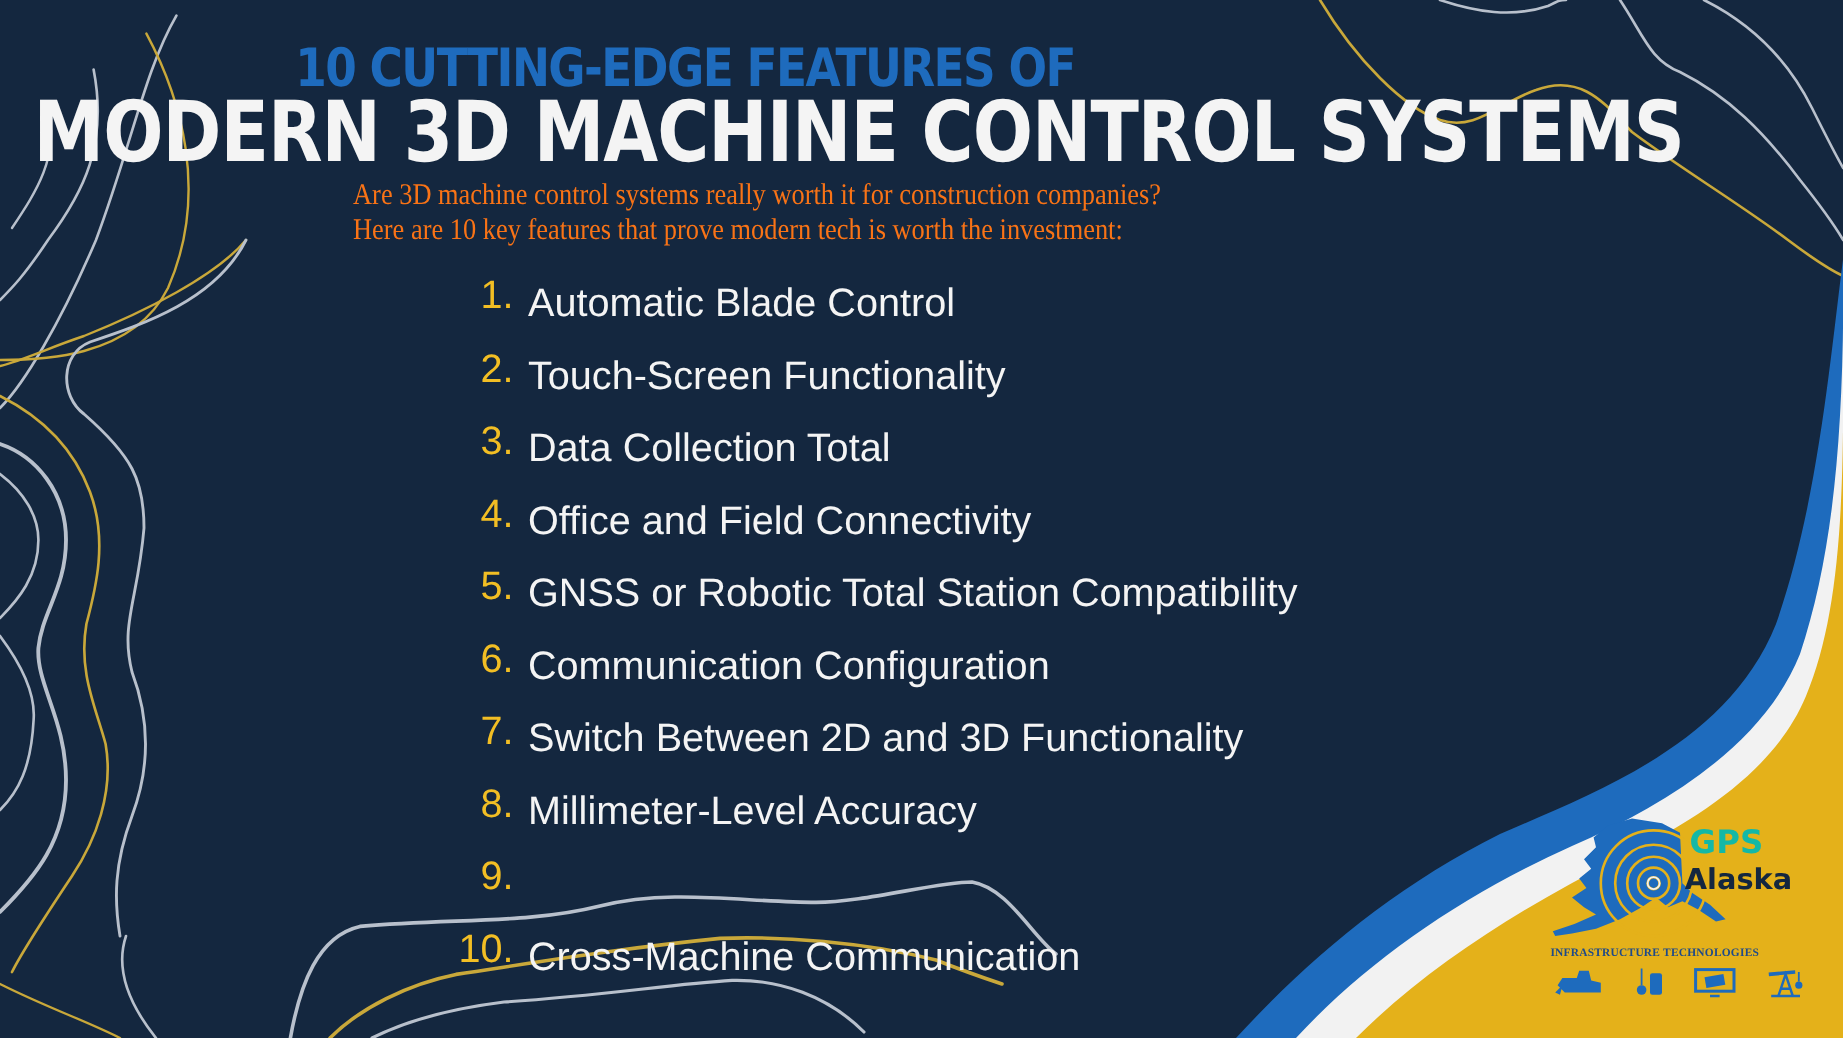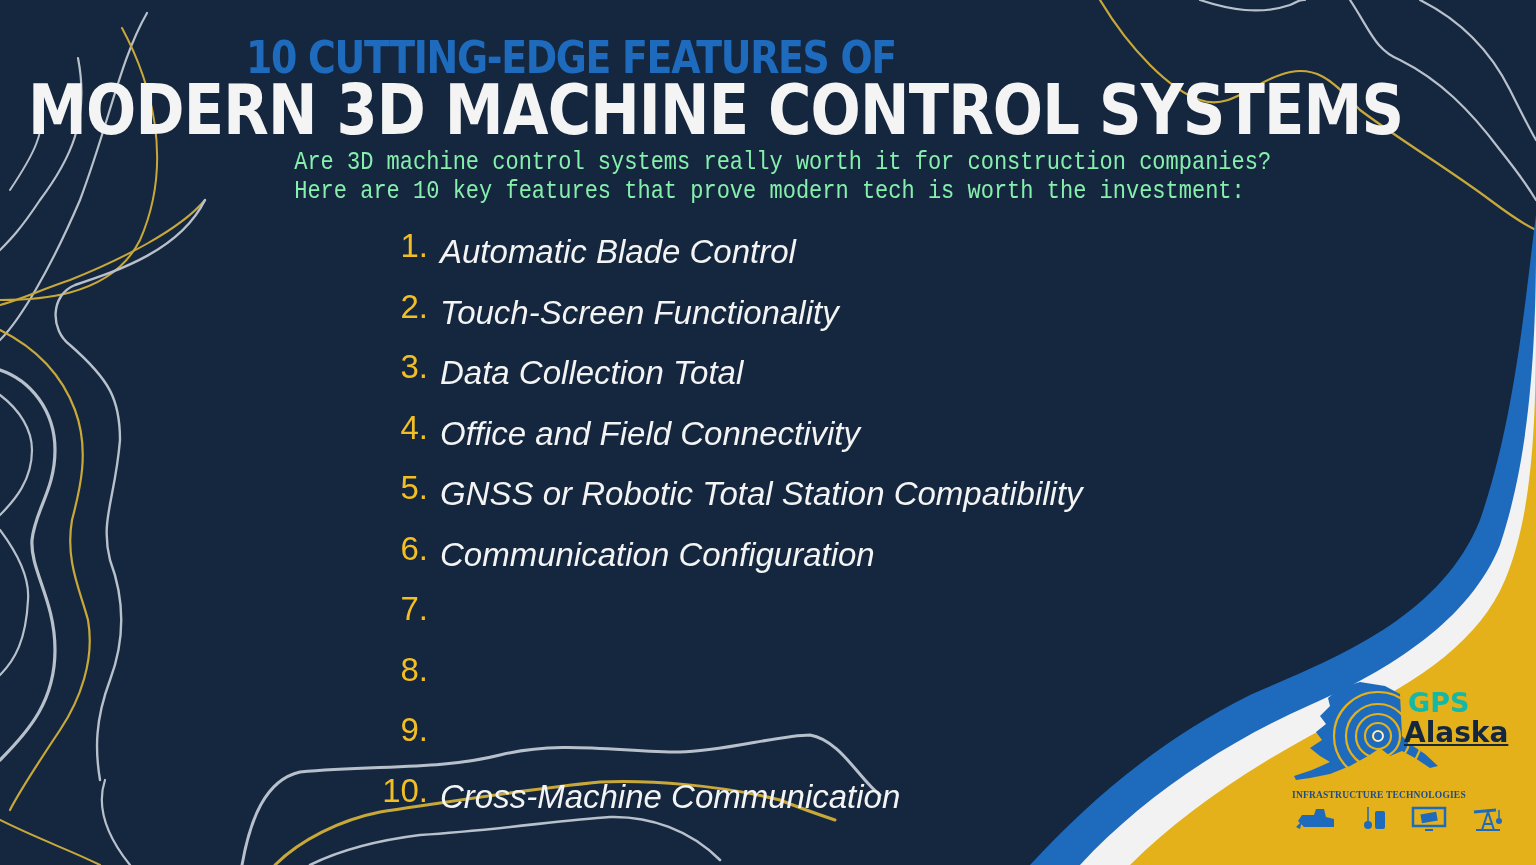--- a/index.html
+++ b/index.html
@@ -1,28 +1,28 @@
 <!DOCTYPE html>
 <html><head>
 <meta charset="utf-8">
 <style>
   html, body { margin: 0; padding: 0; }
   body { width: 1536px; height: 865px; overflow: hidden; background: #14273f; position: relative; font-family: "DejaVu Sans", sans-serif; }
   .bg { position: absolute; inset: 0; width: 1536px; height: 865px; }
   .eyebrow { position: absolute; left: 246px; top: 30px; font-family: "DejaVu Sans", sans-serif; font-weight: bold; font-size: 44px; color: #1e6bbd; letter-spacing: -1.5px; transform: scaleX(0.86); transform-origin: left top; white-space: nowrap; line-height: 56px; }
   .title { position: absolute; left: 28px; top: 70px; font-family: "DejaVu Sans", sans-serif; font-weight: bold; font-size: 70px; color: #f4f4f4; letter-spacing: -1px; transform: scaleX(0.845); transform-origin: left top; white-space: nowrap; line-height: 80px; }
-  .subtitle { position: absolute; left: 230px; width: 1070px; top: 148px; text-align: center; color: #86efac; font-family: Liberation Mono, monospace; font-size: 25px; line-height: 29px; }
+  .subtitle { position: absolute; left: 230px; width: 1070px; top: 148px; text-align: left; color: #f97316; font-family: Liberation Serif, serif; font-size: 25px; line-height: 29px; }
   .subtitle div { transform: scaleX(0.88); white-space: nowrap; }
   .list { position: absolute; left: 360px; top: 222px; width: 900px; }
   .item { position: relative; height: 60.5px; display: flex; align-items: center; }
   .num { width: 68px; text-align: right; padding-right: 12px; color: #f2be24; font-family: "Liberation Sans", sans-serif; font-size: 33px; margin-top: -12px; }
-  .label { color: #f4f4f4; font-family: "Liberation Sans", sans-serif; font-size: 33px; white-space: nowrap; font-style: italic; }
+  .label { color: #f4f4f4; font-family: "Liberation Sans", sans-serif; font-size: 33px; white-space: nowrap; }
   .logo { position: absolute; left: 1290px; top: 676px; width: 220px; height: 170px; }
   .logo-gps { position: absolute; left: 118px; top: 12px; font-family: "DejaVu Sans", sans-serif; font-weight: bold; font-size: 27px; color: #14b8a6; line-height: 30px; }
-  .logo-alaska { position: absolute; left: 114px; top: 44px; font-family: "DejaVu Sans", sans-serif; font-weight: bold; font-size: 28px; color: #14273f; line-height: 26px; text-decoration: underline; }
+  .logo-alaska { position: absolute; left: 114px; top: 44px; font-family: "DejaVu Sans", sans-serif; font-weight: bold; font-size: 24px; color: #14273f; line-height: 26px; }
   .logo-tag { position: absolute; left: 2px; top: 114px; font-family: Liberation Serif, serif; font-weight: bold; font-size: 9.5px; color: #1e4a8a; letter-spacing: 0.2px; white-space: nowrap; }
   .logo-icons { position: absolute; left: 4px; top: 130px; width: 210px; height: 30px; display: flex; justify-content: space-between; align-items: center; }
   .logo-icons span { display: block; }
 </style>
 </head>
 <body>
 
 <svg class="bg" viewBox="0 0 1536 865" xmlns="http://www.w3.org/2000/svg">
 
   <g fill="none" stroke-linecap="round">
@@ -85,23 +85,25 @@
   <div class="item">
       <span class="num">5.</span>
       <span class="label">GNSS or Robotic Total Station Compatibility</span>
     </div>
   <div class="item">
       <span class="num">6.</span>
       <span class="label">Communication Configuration</span>
     </div>
   <div class="item">
       <span class="num">7.</span>
+      <span class="label">Switch Between 2D and 3D Functionality</span>
     </div>
   <div class="item">
       <span class="num">8.</span>
+      <span class="label">Millimeter-Level Accuracy</span>
     </div>
   <div class="item">
       <span class="num">9.</span>
     </div>
   <div class="item">
       <span class="num">10.</span>
       <span class="label">Cross-Machine Communication</span>
     </div>
 </div>
 

